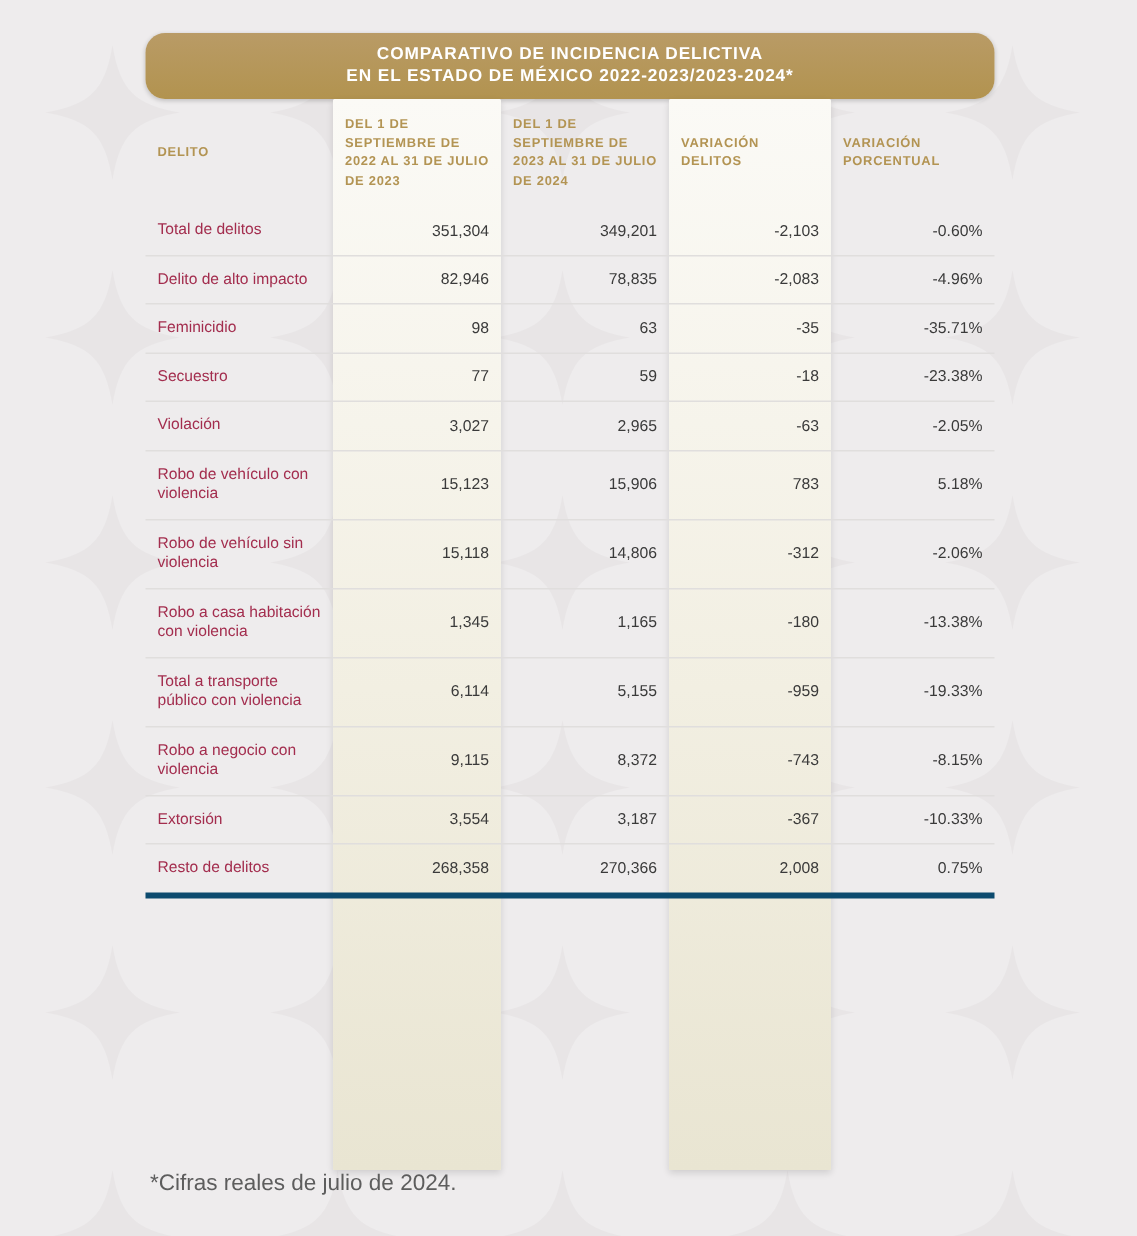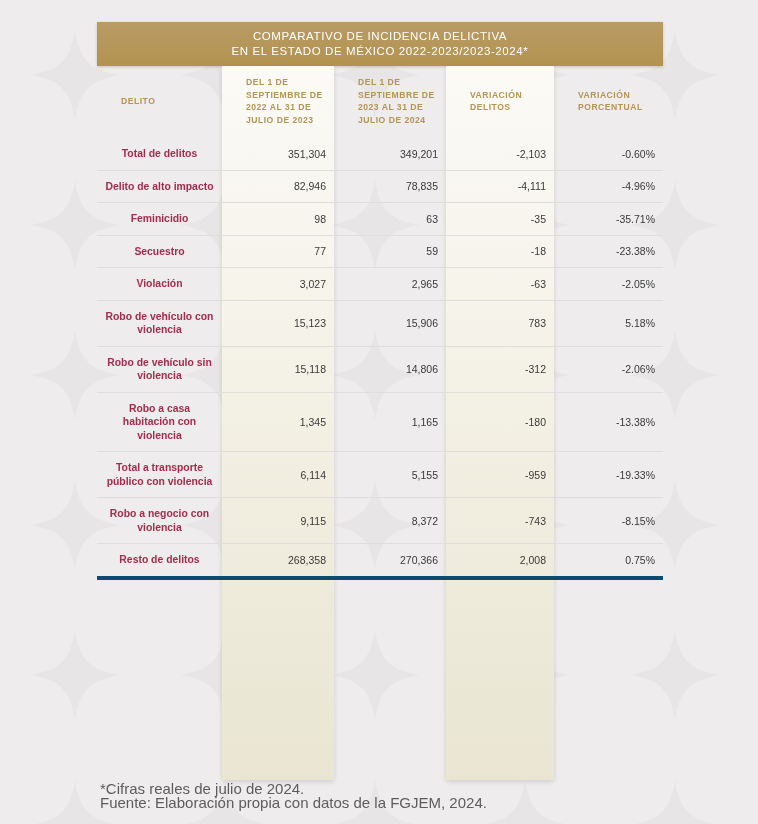--- a/index.html
+++ b/index.html
@@ -24,68 +24,69 @@
   #title-band{
     position:absolute;
     left:97px;top:22px;width:566px;height:44px;
     background:linear-gradient(180deg,#b99b66 0%,#b2934f 100%);
     box-shadow:0 1px 3px rgba(0,0,0,.18);
     display:flex;flex-direction:column;
     align-items:center;justify-content:center;
     color:#ffffff;
     letter-spacing:.6px;
     text-align:center;
-    font-weight:normal;
+    font-weight:bold;
     font-size:11.5px;
     line-height:15px;
+    border-radius:13px;
   }
   #title-band div{white-space:nowrap;}
   
   #table-wrap{
     position:absolute;
     left:97px;top:66px;width:566px;
   }
   table{
     border-collapse:collapse;
     width:566px;
     table-layout:fixed;
   }
   col.c-delito{width:125px;}
   col.c-p1{width:112px;}
   col.c-p2{width:112px;}
   col.c-var{width:108px;}
   col.c-pct{width:109px;}
 
   thead th{
     vertical-align:middle;
-    padding:10px 8px 12px 24px;
+    padding:10px 8px 12px 8px;
     font-size:8.6px;
     font-weight:bold;
     letter-spacing:.5px;
     color:#b39453;
     text-align:left;
     line-height:12.5px;
     height:66px;
     box-sizing:border-box;
   }
   thead th.num{ }
   tbody td{
     font-size:10.5px;
     padding:9px 8px;
     color:#3b3b3b;
     border-top:1px solid #e0dedd;
     vertical-align:middle;
   }
   tbody tr:first-child td{border-top:none;}
   td.delito{
     color:#a32d4e;
-    font-weight:bold;
+    font-weight:normal;
     font-size:10.4px;
     line-height:13.5px;
-    text-align:center;
+    text-align:left;
   }
   td.num{text-align:right;font-weight:normal;color:#3a3a3a;}
   tbody tr:last-child td{border-bottom:4px solid #0c4a6e;}
 
   
   .panel{
     position:absolute;
     top:0;
     background:linear-gradient(180deg,#fbfaf6 0%,#f2efe2 55%,#e9e5d2 100%);
     box-shadow:0 2px 5px rgba(0,0,0,.13);
@@ -152,21 +153,21 @@
             <td class="delito">Total de delitos</td>
             <td class="num">351,304</td>
             <td class="num">349,201</td>
             <td class="num">-2,103</td>
             <td class="num">-0.60%</td>
           </tr>
           <tr>
             <td class="delito">Delito de alto impacto</td>
             <td class="num">82,946</td>
             <td class="num">78,835</td>
-            <td class="num">-4,111</td>
+            <td class="num">-2,083</td>
             <td class="num">-4.96%</td>
           </tr>
           <tr>
             <td class="delito">Feminicidio</td>
             <td class="num">98</td>
             <td class="num">63</td>
             <td class="num">-35</td>
             <td class="num">-35.71%</td>
           </tr>
           <tr>
@@ -212,28 +213,34 @@
             <td class="num">-19.33%</td>
           </tr>
           <tr>
             <td class="delito">Robo a negocio con violencia</td>
             <td class="num">9,115</td>
             <td class="num">8,372</td>
             <td class="num">-743</td>
             <td class="num">-8.15%</td>
           </tr>
           <tr>
+            <td class="delito">Extorsión</td>
+            <td class="num">3,554</td>
+            <td class="num">3,187</td>
+            <td class="num">-367</td>
+            <td class="num">-10.33%</td>
+          </tr>
+          <tr>
             <td class="delito">Resto de delitos</td>
             <td class="num">268,358</td>
             <td class="num">270,366</td>
             <td class="num">2,008</td>
             <td class="num">0.75%</td>
           </tr>
         </tbody>
     </table>
   </div>
 
   <div id="footnotes">
     <div>*Cifras reales de julio de 2024.</div>
-    <div>Fuente: Elaboración propia con datos de la FGJEM, 2024.</div>
   </div>
 
 </div>
 
 </body></html>

